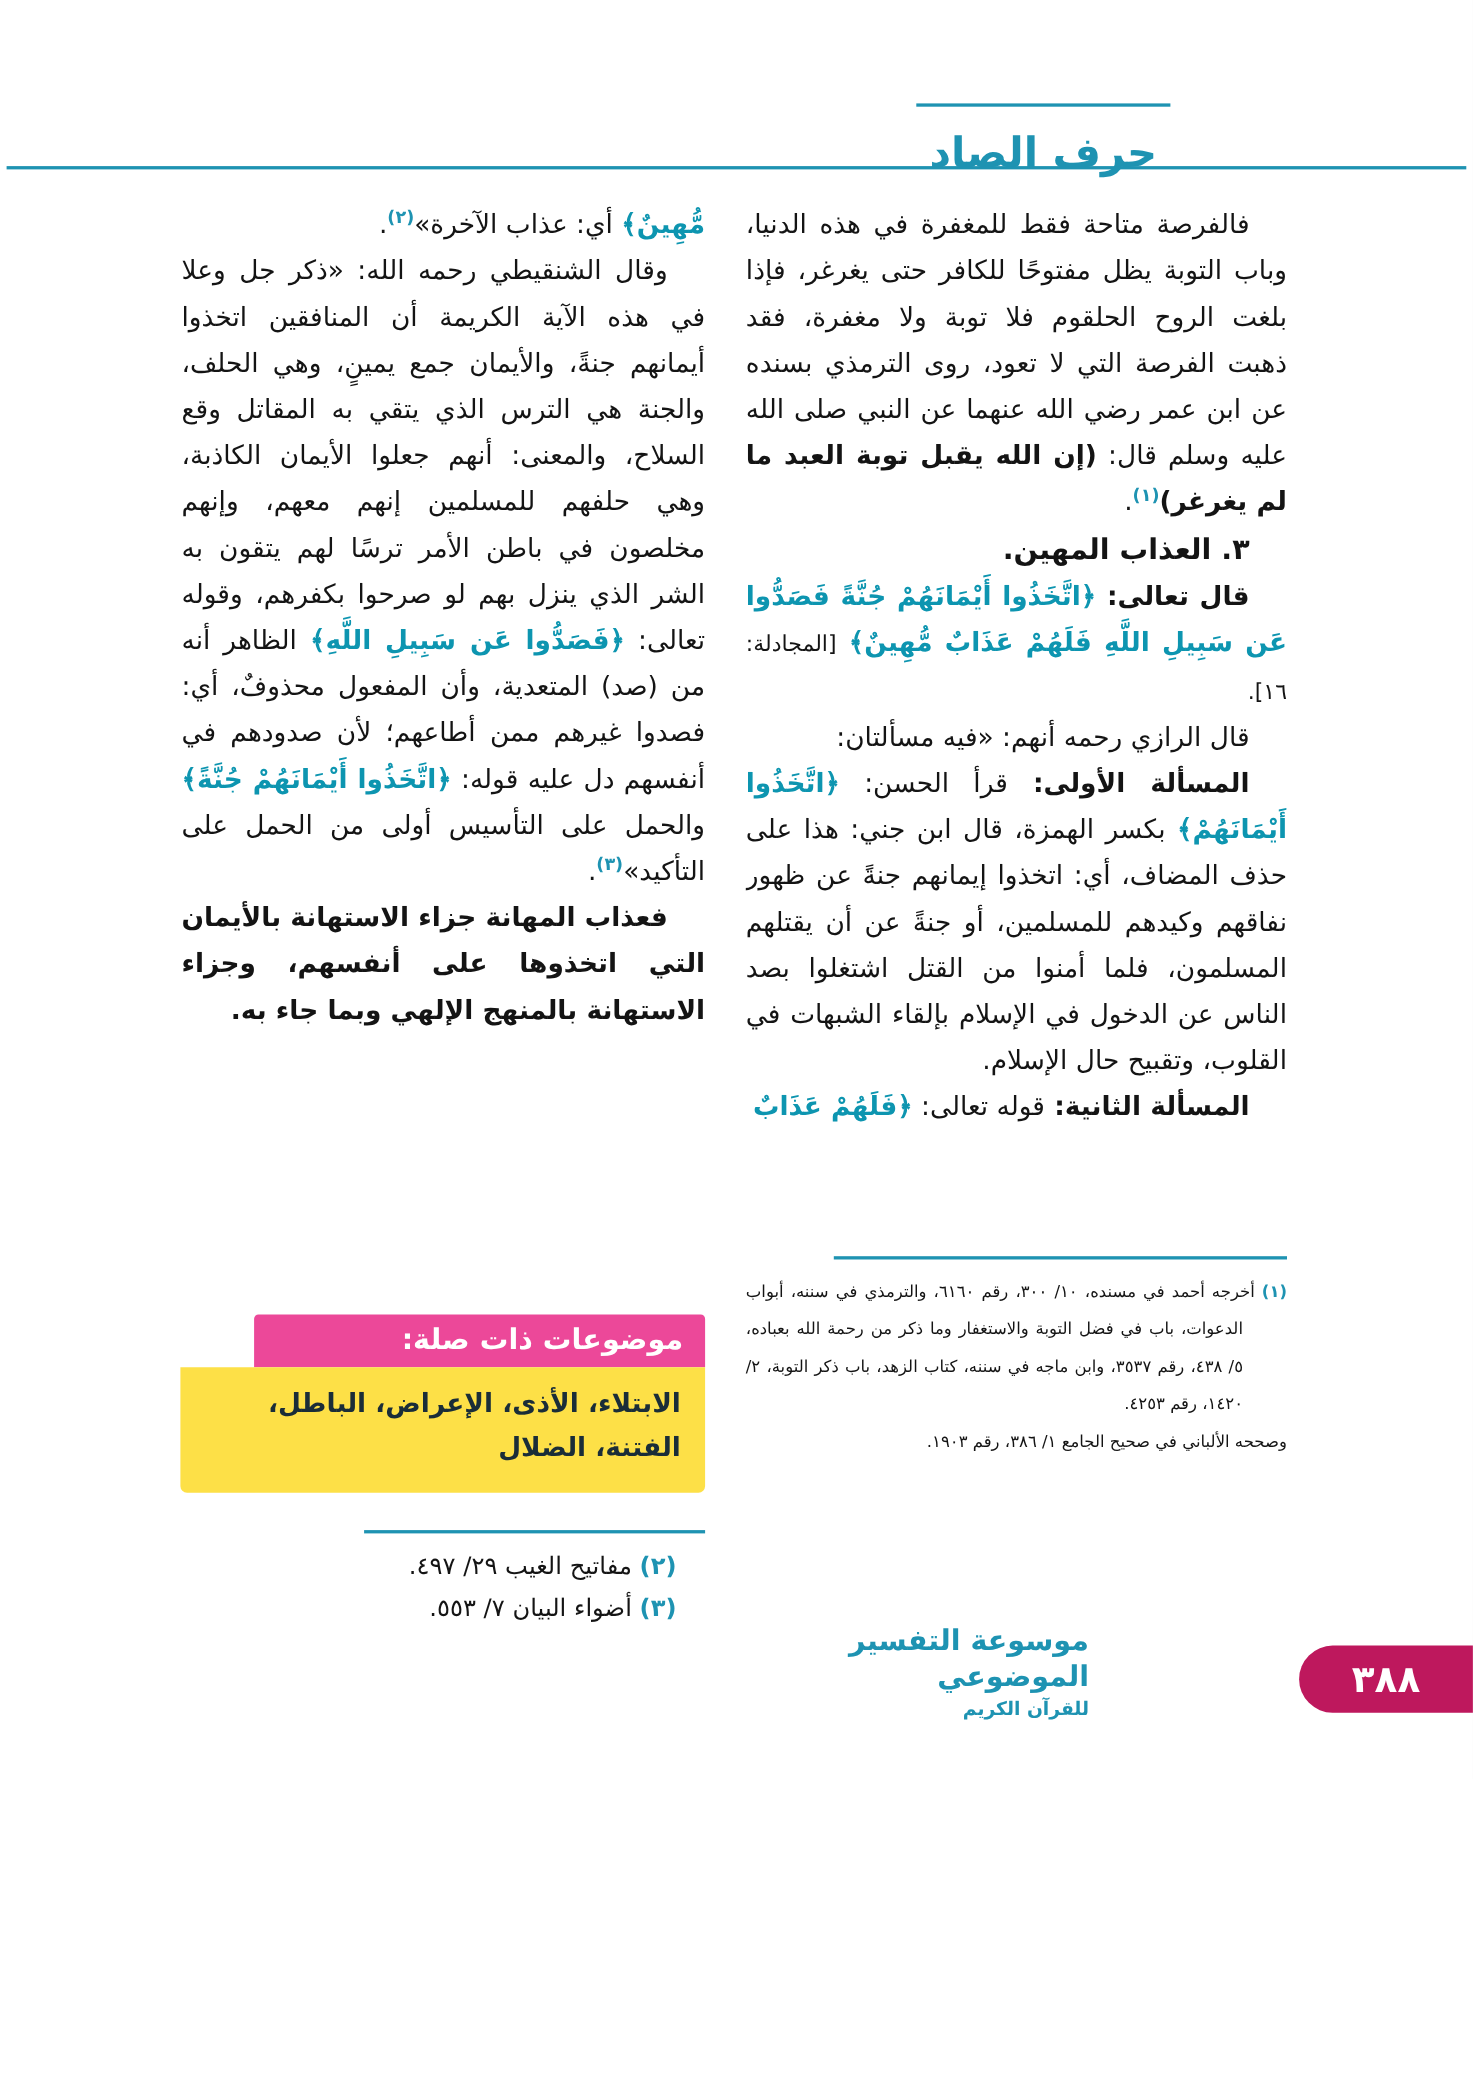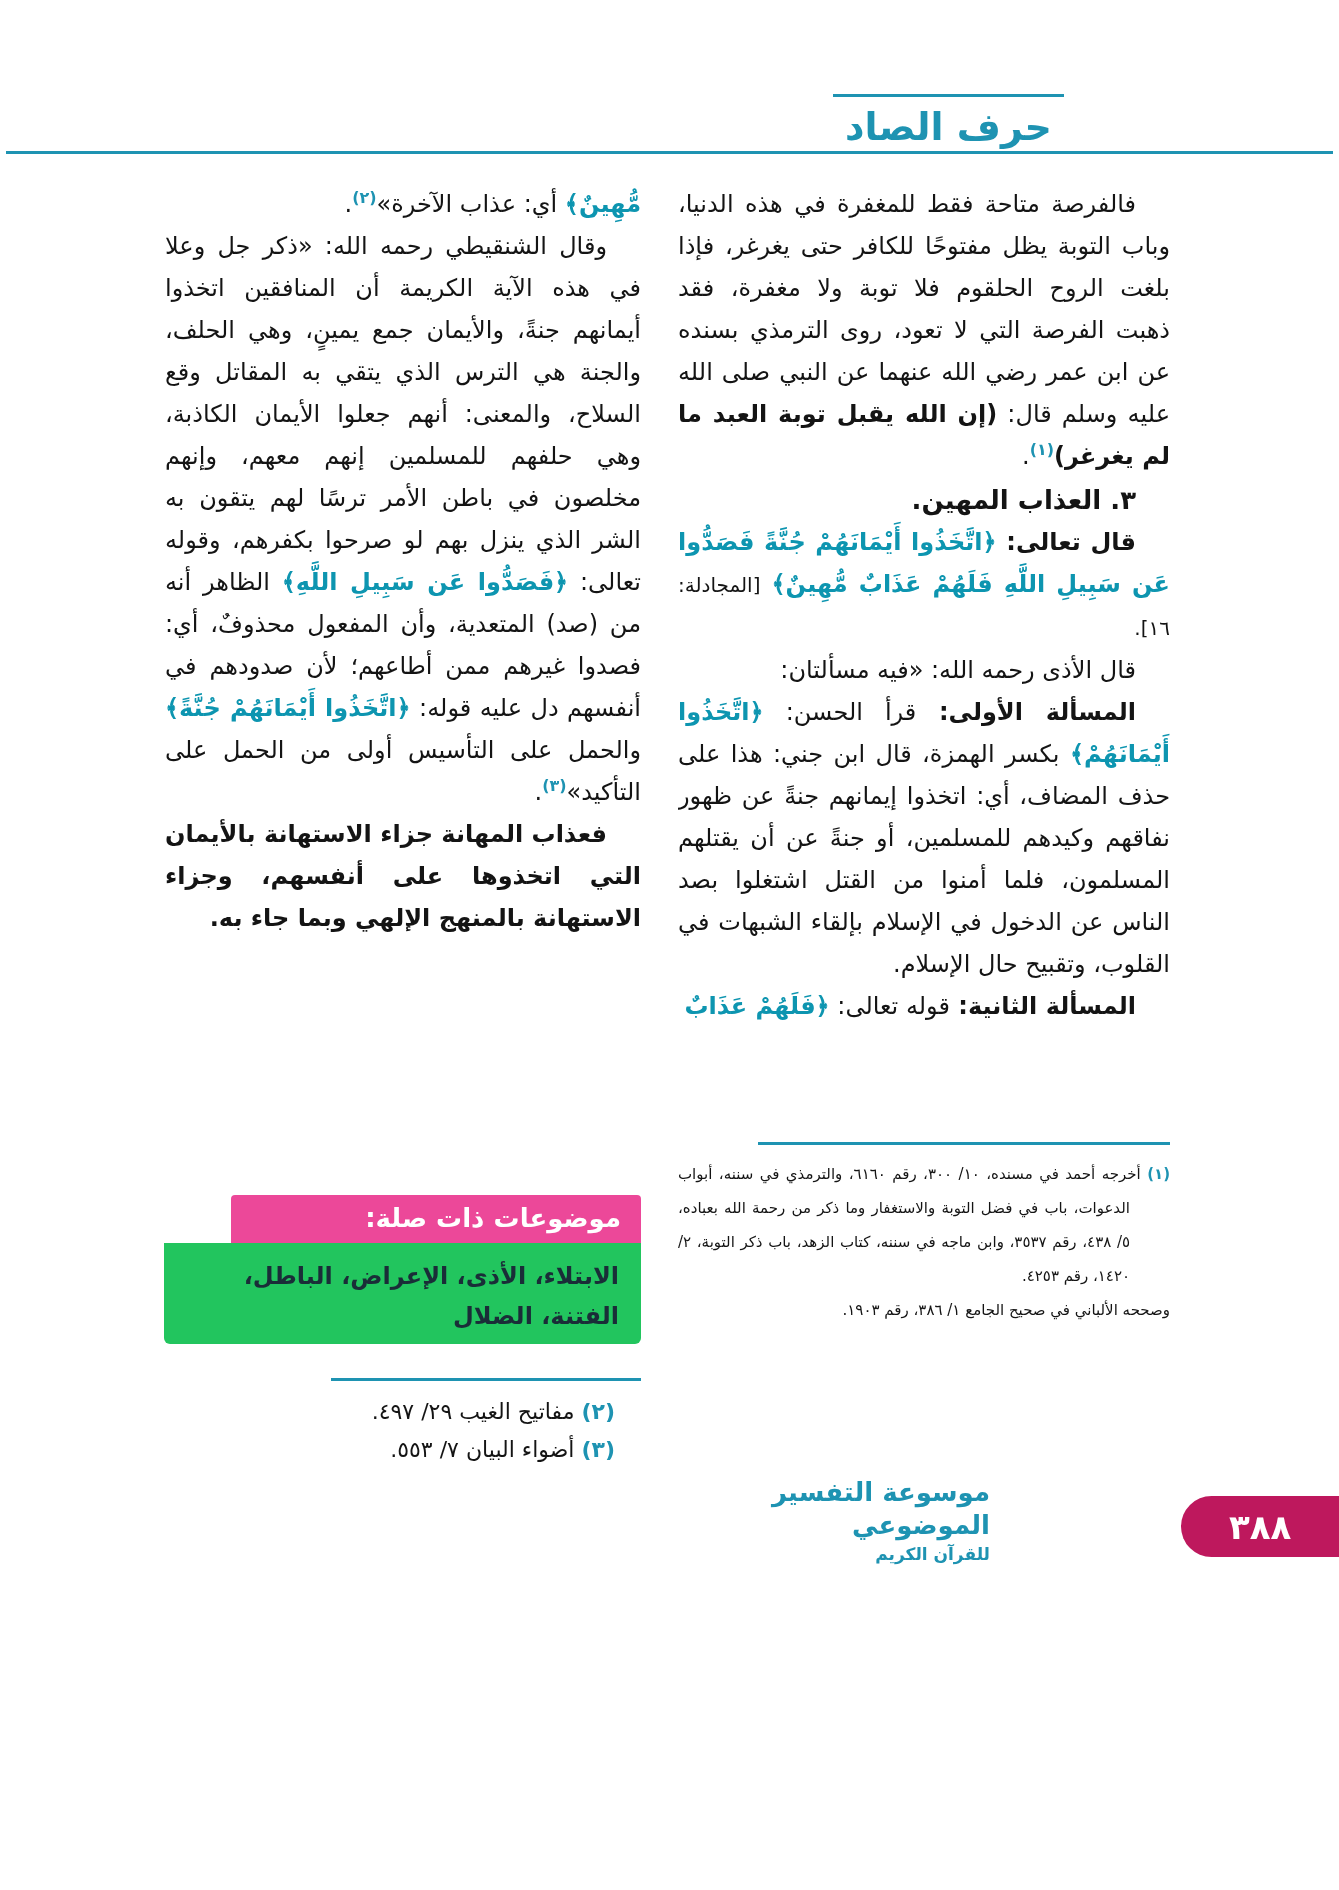--- a/index.html
+++ b/index.html
@@ -4,21 +4,21 @@
 <style>
   html,body{margin:0;padding:0;background:#e8e8e8;}
   .page{
     position:relative;width:1339px;height:1890px;margin:0 auto;background:#ffffff;
     direction:rtl;font-family:"DejaVu Sans","Liberation Sans",sans-serif;color:#141414;overflow:hidden;
   }
   
   .page-header{position:absolute;top:0;left:0;right:0;height:183px;}
   .section-title{
     position:absolute;top:94px;right:275px;font-size:38px;font-weight:bold;color:#1e93b2;
-    border-top:3px solid #1e93b2;padding:8px 12px 0 12px;line-height:1.2;
+    border-top:3px solid #1e93b2;padding:20px 12px 0 12px;line-height:1.2;
   }
   .header-rule{position:absolute;top:151px;left:6px;right:6px;height:3px;background:#1e93b2;}
   
   .columns{position:absolute;top:183px;right:169px;left:165px;display:flex;gap:37px;align-items:flex-start;}
   .col-right{flex:0 0 492px;width:492px;}
   .col-left{flex:1;min-width:0;}
   .col-text{overflow:hidden;}
   .col-right .col-text{height:957px;}
   .col-left .col-text{height:918px;}
   .para{margin:0;font-size:24px;line-height:42px;text-align:justify;}
@@ -39,22 +39,22 @@
   .fn-num{color:#1e93b2;font-weight:bold;}
   .fn-left{margin-top:34px;}
   .fn-left .fn{font-size:22px;line-height:38px;text-align:right;padding-right:26px;}
   
   .related-box{margin-top:94px;width:477px;}
   .related-header{
     width:410px;box-sizing:border-box;background:#ec4899;color:#ffffff;font-size:26px;font-weight:bold;
     padding:7px 20px;border-radius:4px 4px 0 0;line-height:1.3;
   }
   .related-body{
-    background:#22c55e;color:#1a2d38;font-size:24px;font-weight:bold;line-height:40px;
-    padding:13px 22px 8px 18px;border-radius:0 0 6px 6px;text-align:right;
+    background:#fde047;color:#1a2d38;font-size:24px;font-weight:bold;line-height:40px;
+    padding:13px 22px 21px 18px;border-radius:0 0 6px 6px;text-align:right;
   }
   
   .logo{position:absolute;top:1476px;right:349px;width:240px;text-align:right;color:#1e93b2;}
   .logo-line1{font-size:26px;font-weight:bold;line-height:1.25;}
   .logo-line2{font-size:17px;font-weight:bold;margin-top:3px;}
   .page-badge{
     position:absolute;top:1496px;right:0;width:158px;height:61px;background:#be185d;color:#ffffff;
     border-radius:31px 0 0 31px;display:flex;align-items:center;justify-content:center;
     font-size:34px;font-weight:bold;
   }
@@ -69,21 +69,21 @@
     <div class="header-rule"></div>
   </header>
 
   <main class="columns">
 
     <section class="col-right">
       <div class="col-text">
         <p class="para indent"><span>فالفرصة متاحة فقط للمغفرة في هذه الدنيا، وباب التوبة يظل مفتوحًا للكافر حتى يغرغر، فإذا بلغت الروح الحلقوم فلا توبة ولا مغفرة، فقد ذهبت الفرصة التي لا تعود، روى الترمذي بسنده عن ابن عمر رضي الله عنهما عن النبي صلى الله عليه وسلم قال: </span><span class="bold">(إن الله يقبل توبة العبد ما لم يغرغر)</span><sup class="fref">(١)</sup><span>.</span></p>
         <h3 class="heading">٣. العذاب المهين.</h3>
         <p class="para indent"><span class="bold">قال تعالى: </span><span class="quran">﴿اتَّخَذُوا أَيْمَانَهُمْ جُنَّةً فَصَدُّوا عَن سَبِيلِ اللَّهِ فَلَهُمْ عَذَابٌ مُّهِينٌ﴾ </span><span class="cite">[المجادلة: ١٦].</span></p>
-        <p class="para indent">قال الأذى رحمه الله: «فيه مسألتان:</p>
+        <p class="para indent">قال الرازي رحمه أنهم: «فيه مسألتان:</p>
         <p class="para indent"><span class="bold">المسألة الأولى: </span><span>قرأ الحسن: </span><span class="quran">﴿اتَّخَذُوا أَيْمَانَهُمْ﴾</span><span> بكسر الهمزة، قال ابن جني: هذا على حذف المضاف، أي: اتخذوا إيمانهم جنةً عن ظهور نفاقهم وكيدهم للمسلمين، أو جنةً عن أن يقتلهم المسلمون، فلما أمنوا من القتل اشتغلوا بصد الناس عن الدخول في الإسلام بإلقاء الشبهات في القلوب، وتقبيح حال الإسلام.</span></p>
         <p class="para indent"><span class="bold">المسألة الثانية: </span><span>قوله تعالى: </span><span class="quran">﴿فَلَهُمْ عَذَابٌ</span></p>
       </div>
       <div class="footnotes fn-right">
         <div class="fn-rule"></div>
         <p class="fn fn-hang"><span class="fn-num">(١)</span><span> أخرجه أحمد في مسنده، ١٠/ ٣٠٠، رقم ٦١٦٠، والترمذي في سننه، أبواب الدعوات، باب في فضل التوبة والاستغفار وما ذكر من رحمة الله بعباده، ٥/ ٤٣٨، رقم ٣٥٣٧، وابن ماجه في سننه، كتاب الزهد، باب ذكر التوبة، ٢/ ١٤٢٠، رقم ٤٢٥٣.</span></p>
         <p class="fn">وصححه الألباني في صحيح الجامع ١/ ٣٨٦، رقم ١٩٠٣.</p>
       </div>
     </section>
 

